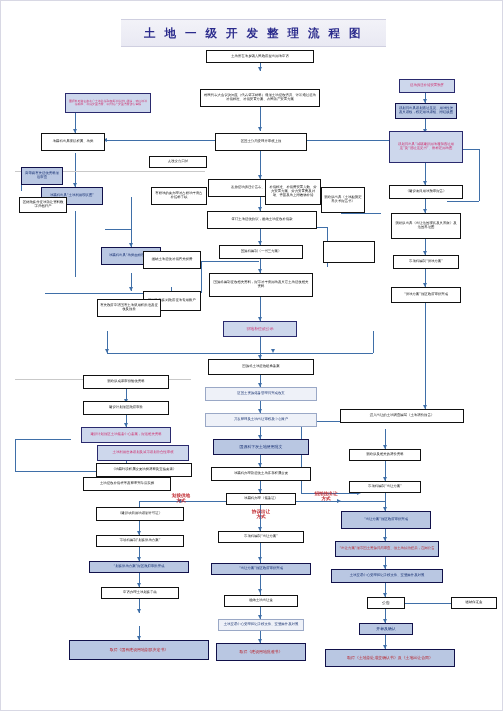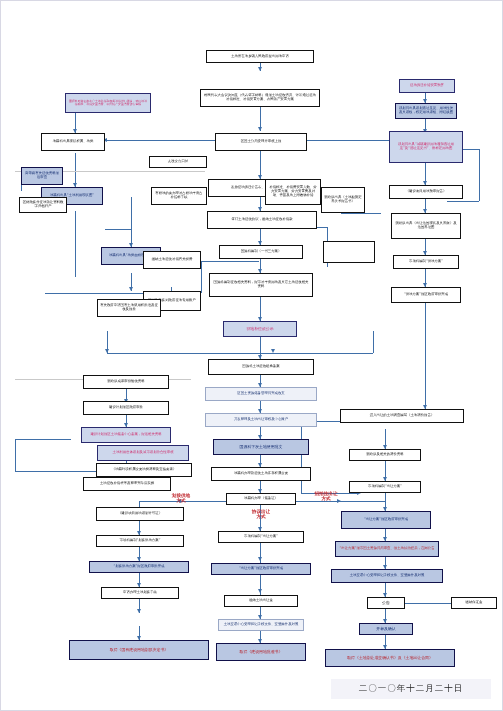--- a/index.html
+++ b/index.html
@@ -41,20 +41,23 @@
   .arl{position:absolute;width:0;height:0;border-top:2.6px solid transparent;
        border-bottom:2.6px solid transparent;border-right:4px solid #3f6fa8;}
   .arr{position:absolute;width:0;height:0;border-top:2.6px solid transparent;
        border-bottom:2.6px solid transparent;border-left:4px solid #3f6fa8;}
 </style>
 </head>
 <body>
 
 <div id="page">
 
+  <div class="title-bar">
+    <span>土 地 一 级  开  发 整 理 流 程 图</span>
+  </div>
 
   <div class="ln lv" style="left:259px;top:62px;height:8px;"></div>
   <div class="arw" style="left:256.5px;top:66px;"></div>
   <div class="ln lv" style="left:259px;top:106px;height:24px;"></div>
   <div class="arw" style="left:256.5px;top:126px;"></div>
   <div class="ln lv" style="left:259px;top:150px;height:28px;"></div>
   <div class="arw" style="left:256.5px;top:174px;"></div>
   <div class="ln lv" style="left:259px;top:196px;height:14px;"></div>
   <div class="arw" style="left:256.5px;top:206px;"></div>
   <div class="ln lv" style="left:259px;top:228px;height:16px;"></div>
@@ -401,17 +404,14 @@
       <span></span>
     </div>
 
   <div class="blabel" style="left:160px;top:492px;width:40px;white-space:pre-line;">划拨供地
 方式</div>
   <div class="blabel" style="left:238px;top:508px;width:44px;white-space:pre-line;">协议出让
 方式</div>
   <div class="blabel" style="left:300px;top:490px;width:50px;white-space:pre-line;">招拍挂出让
 方式</div>
 
-  <div class="date-bar">
-    <span>二〇一〇年十二月二十日</span>
-  </div>
 
 </div>
 
 </body></html>

